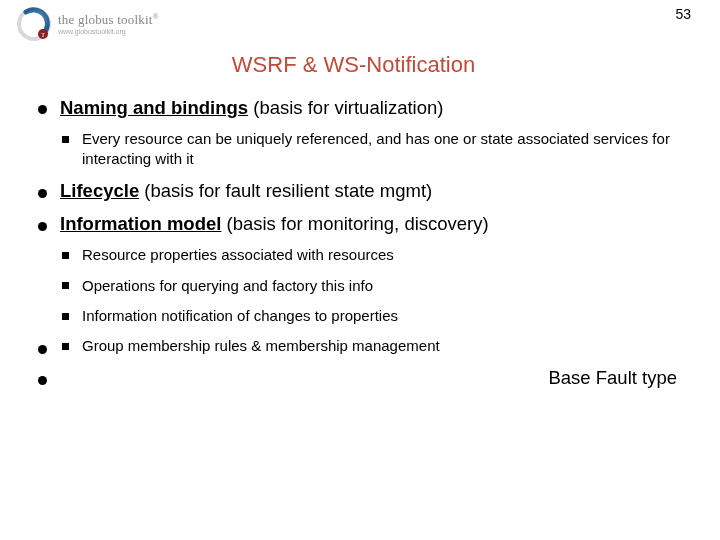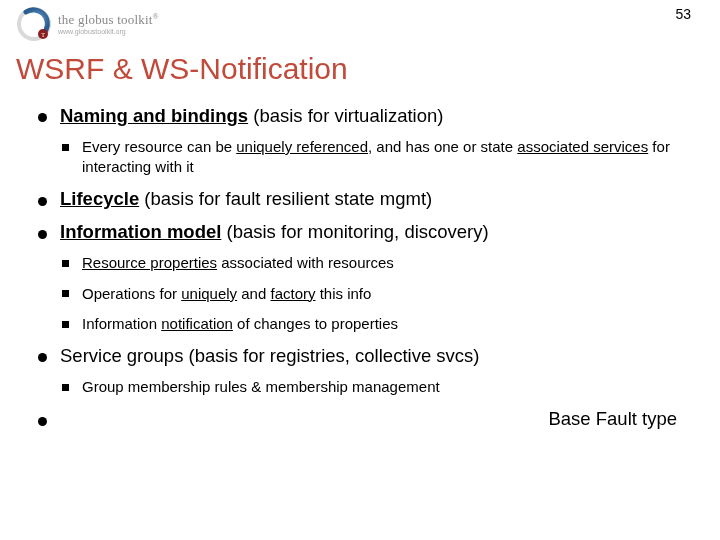--- a/index.html
+++ b/index.html
@@ -6,31 +6,31 @@
   html, body { width: 720px; height: 540px; background: #fff; font-family: Verdana, Arial, sans-serif; color: #000; }
   .slide { position: relative; width: 720px; height: 529px; padding: 6px 29px 0 16px; }
   .header-bar { position: relative; height: 36px; }
   .logo { position: absolute; left: 0; top: 0; display: flex; align-items: center; gap: 6px; }
   .swirl { width: 36px; height: 36px; }
   .brand-text { display: flex; flex-direction: column; line-height: 1; }
   .brand-main { font-size: 13px; color: #888; letter-spacing: 0.2px; font-family: "Times New Roman", serif; }
   .brand-main .reg { font-size: 8px; vertical-align: super; color:#888; }
   .brand-url { font-size: 7px; color: #aaa; margin-top: 2px; }
   .pagenum { position: absolute; right: 0; top: 0; font-size: 14px; color: #000; }
-  .title { color: #c24a3a; font-family: Verdana, Arial, sans-serif; font-size: 30px; font-weight: 400; margin-top: 10px; margin-bottom: 18px; }
+  .title { text-align: center; color: #c24a3a; font-family: Verdana, Arial, sans-serif; font-size: 22px; font-weight: 400; margin-top: 10px; margin-bottom: 18px; }
   .content { padding: 0 14px 0 22px; }
   ul.level1 { list-style: none; }
   ul.level1 > li { position: relative; padding-left: 22px; margin-bottom: 8px; font-size: 18.5px; line-height: 1.35; }
   ul.level1 > li::before { content: ""; position: absolute; left: 0; top: 0.5em; width: 9px; height: 9px; background: #000; border-radius: 50%; }
   ul.level1 > li.tight { margin-bottom: 6px; text-align: right; }
   ul.level2 { list-style: none; margin-top: 8px; margin-bottom: 6px; }
   ul.level2 > li { position: relative; padding-left: 22px; margin-bottom: 10px; font-size: 15px; line-height: 1.35; }
   ul.level2 > li::before { content: ""; position: absolute; left: 2px; top: 0.45em; width: 7px; height: 7px; background: #000; }
   .b { font-weight: 700; text-decoration: underline; }
-  .u { text-decoration: underline; }
+  .u { }
 </style>
 </head>
 <body>
 
 <div class="slide">
   <div class="header-bar">
     <div class="logo">
       <svg class="swirl" viewBox="0 0 36 36">
         <defs>
           <radialGradient id="g1" cx="50%" cy="50%" r="60%">
@@ -64,27 +64,26 @@
       </li>
 
       <li>
         <span class="b">Lifecycle</span><span> (basis for fault resilient state mgmt)</span>
       </li>
 
       <li>
         <span class="b">Information model</span><span> (basis for monitoring, discovery)</span>
         <ul class="level2">
           <li><span class="u">Resource properties</span><span> associated with resources</span></li>
-          <li><span>Operations for </span><span class="u">uniquely</span><span> and </span><span class="u">factory</span><span> this info</span></li>
+          <li><span>Operations for </span><span class="u">querying</span><span> and </span><span class="u">factory</span><span> this info</span></li>
           <li><span>Information </span><span class="u">notification</span><span> of changes to properties</span></li>
         </ul>
       </li>
 
       <li>
-        <span>Service groups (basis for registries, collective svcs)</span>
         <ul class="level2">
           <li>Group membership rules &amp; membership management</li>
         </ul>
       </li>
 
       <li class="tight">
         <span>Base Fault type</span>
       </li>
 
     </ul>

